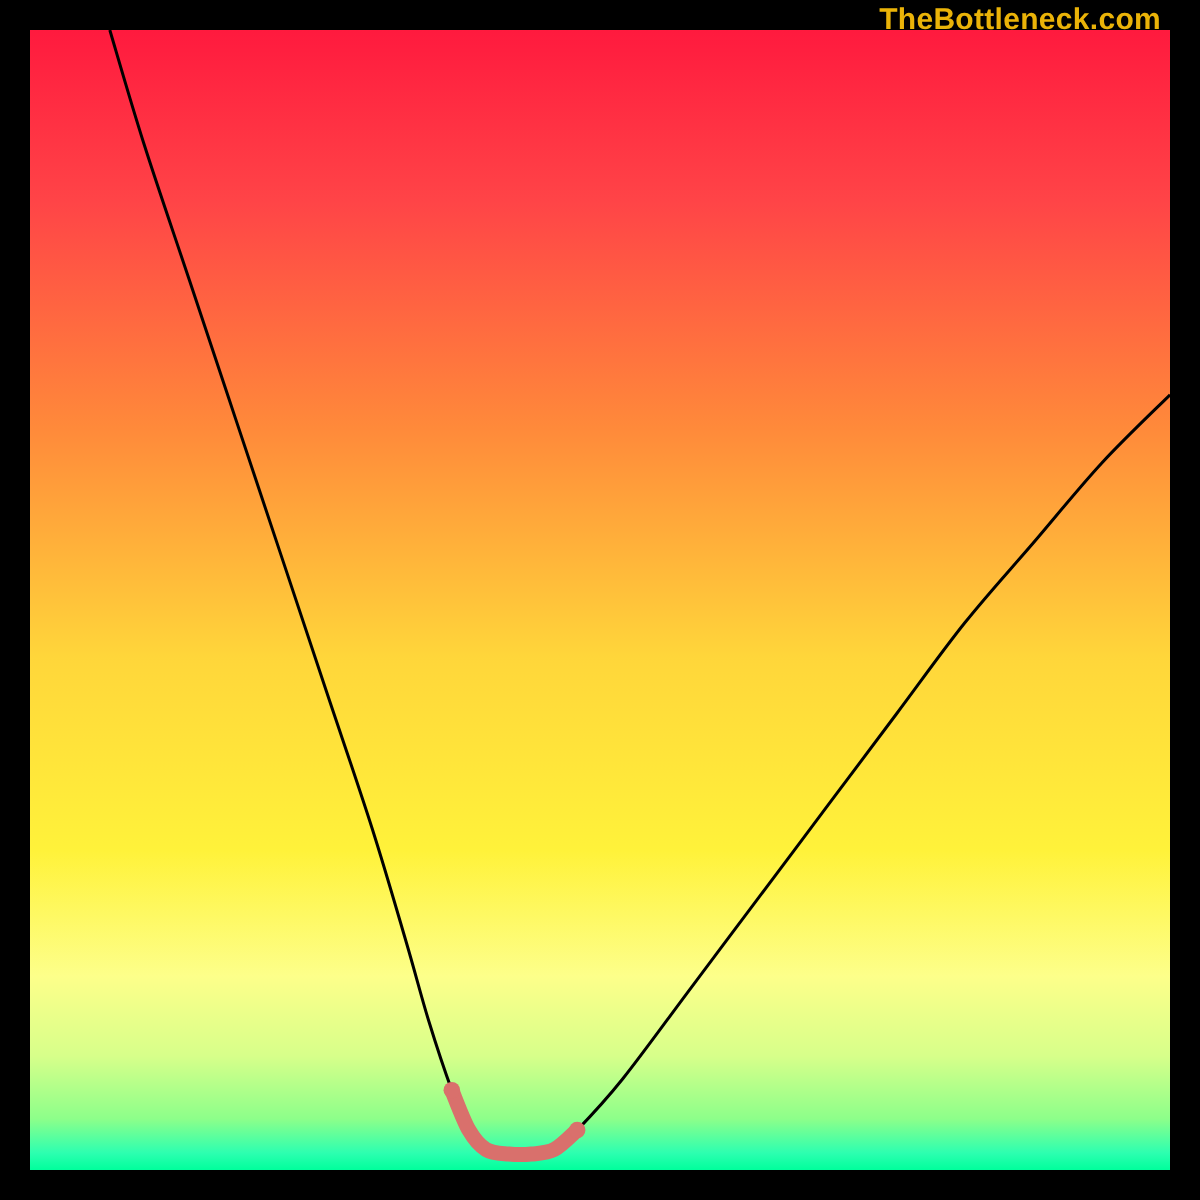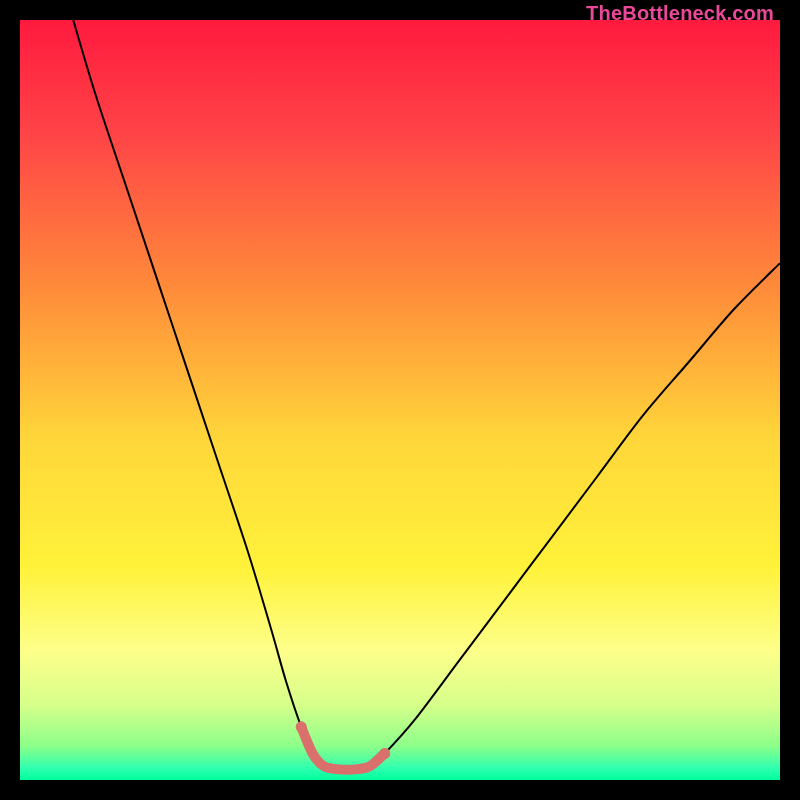--- a/index.html
+++ b/index.html
@@ -30,21 +30,21 @@
     position: absolute;
     left: 0;
     top: 0;
     width: 760px;
     height: 760px;
   }
   .watermark {
     position: absolute;
     top: 2px;
     right: 26px;
-    color: #ec4899;
+    color: #eab308;
     font-size: 20px;
     font-weight: 600;
     letter-spacing: 0.2px;
     user-select: none;
   }
   svg { display: block; }
 </style>
 </head>
 <body>
 

